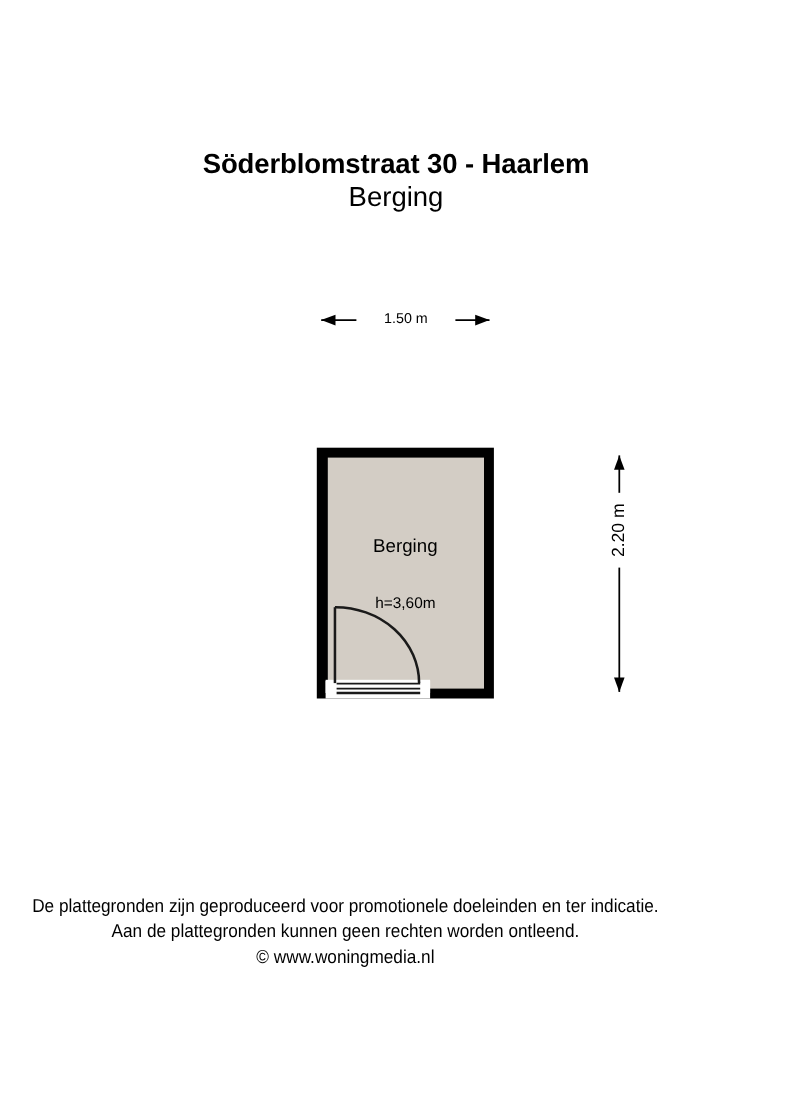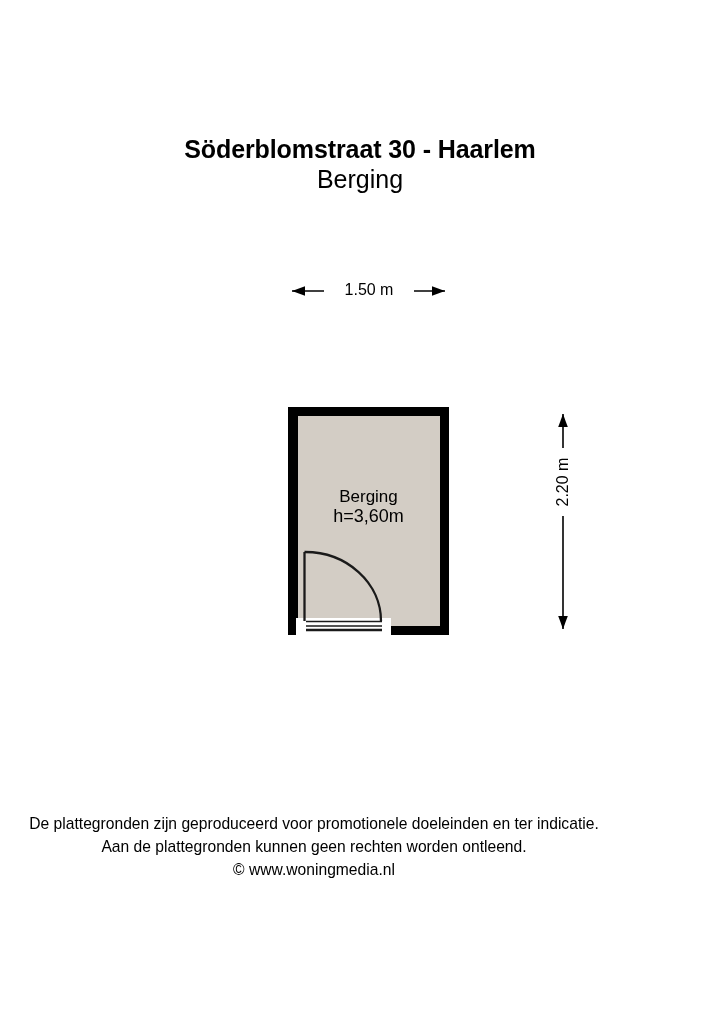--- a/index.html
+++ b/index.html
@@ -47,21 +47,21 @@
     height: 1017px;
   }
 
   
   #width-dimension-label {
     position: absolute;
     left: 324px;
     top: 280px;
     width: 90px;
     text-align: center;
-    font-size: 16px;
+    font-size: 13px;
     line-height: 20px;
     background: #ffffff;
     white-space: nowrap;
   }
   #height-dimension-label {
     position: absolute;
     left: 529px;
     top: 472px;
     width: 68px;
     text-align: center;
@@ -81,23 +81,24 @@
     width: 161px;
     text-align: center;
     pointer-events: none;
   }
   #room-name {
     font-size: 17px;
     line-height: 20px;
     white-space: nowrap;
   }
   #room-height {
-    font-size: 18px;
+    font-size: 14px;
     line-height: 18px;
     white-space: nowrap;
+    margin-top: 32px;
   }
 
   
   #footer-block {
     position: absolute;
     left: 0;
     top: 812px;
     width: 628px;
     text-align: center;
   }

